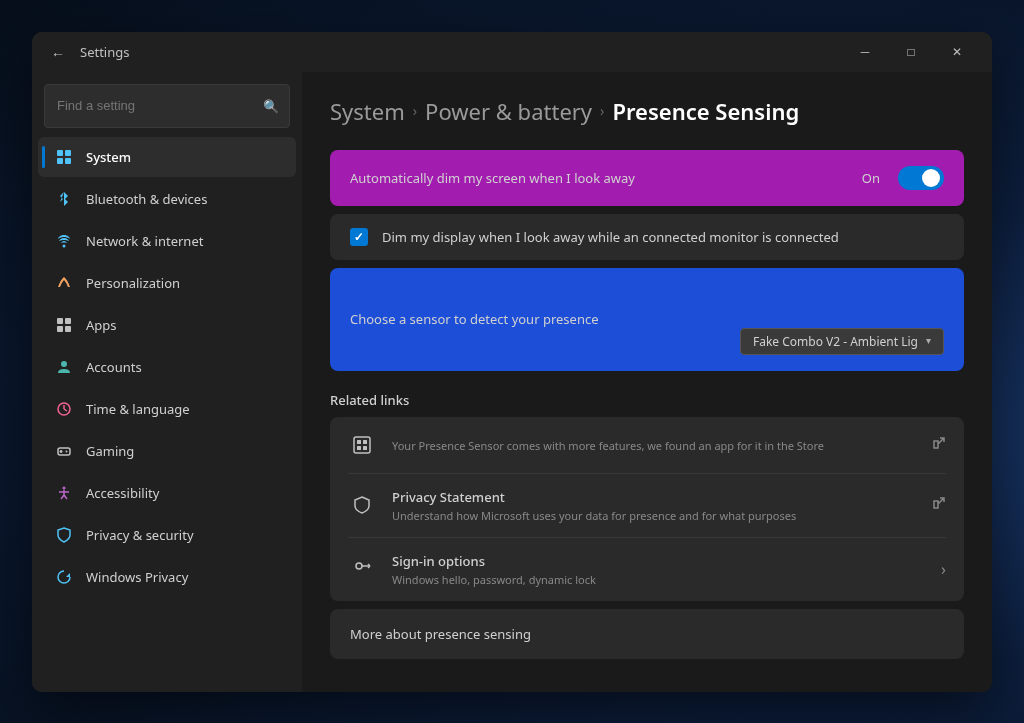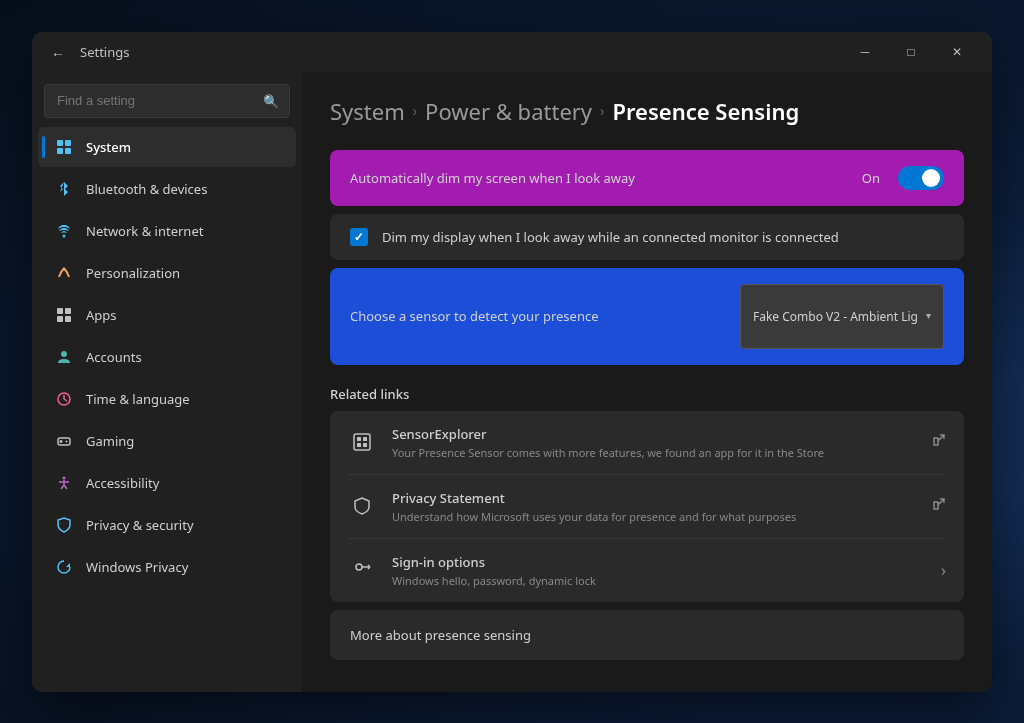--- a/index.html
+++ b/index.html
@@ -125,21 +125,21 @@
       font-size: 11px;
       color: #9a9a9a;
     }
     
     .search-box {
       margin: 4px 12px 8px;
       position: relative;
     }
     .search-input {
       width: 100%;
-      height: 34px;
+      height: 44px;
       background: #2d2d2d;
       border: 1px solid #3a3a3a;
       border-radius: 4px;
       color: #aaa;
       font-size: 13px;
       padding: 0 36px 0 12px;
       outline: none;
     }
     .search-icon-wrap {
       position: absolute;
@@ -314,23 +314,24 @@
       font-size: 13px;
       color: #d0d0d0;
     }
     .sensor-dropdown {
       display: flex;
       align-items: flex-start;
       gap: 8px;
       background: #3a3a3a;
       border: 1px solid #555;
       border-radius: 4px;
-      padding: 23px 12px;
+      padding: 4px 12px;
       cursor: pointer;
       min-width: 180px;
+      margin-top: 44px;
     }
     .sensor-dropdown-text {
       font-size: 12px;
       color: #d0d0d0;
       flex: 1;
     }
     .sensor-dropdown-arrow {
       color: #aaa;
       font-size: 10px;
     }
@@ -598,21 +599,20 @@
           <div class="link-icon">
             <svg width="20" height="20" viewBox="0 0 20 20" fill="#c0c0c0">
               <rect x="2" y="2" width="16" height="16" rx="2" fill="none" stroke="#c0c0c0" stroke-width="1.5"></rect>
               <rect x="5" y="5" width="4" height="4" rx="0.5"></rect>
               <rect x="11" y="5" width="4" height="4" rx="0.5"></rect>
               <rect x="5" y="11" width="4" height="4" rx="0.5"></rect>
               <rect x="11" y="11" width="4" height="4" rx="0.5"></rect>
             </svg>
           </div>
           <div class="link-text">
-            <div class="link-title">SensorExplorer</div>
             <div class="link-desc">Your Presence Sensor comes with more features, we found an app for it in the Store</div>
           </div>
           <span class="link-arrow">
             <svg width="14" height="14" viewBox="0 0 14 14" fill="#888">
                 <path d="M8 2h4v4M12 2L6 8M2 5h4v7H2z" fill="none" stroke="#888" stroke-width="1.5"></path>
               </svg>
           </span>
         </div>
 
         <div style="height:1px;background:#383838;margin:0 18px;"></div>

